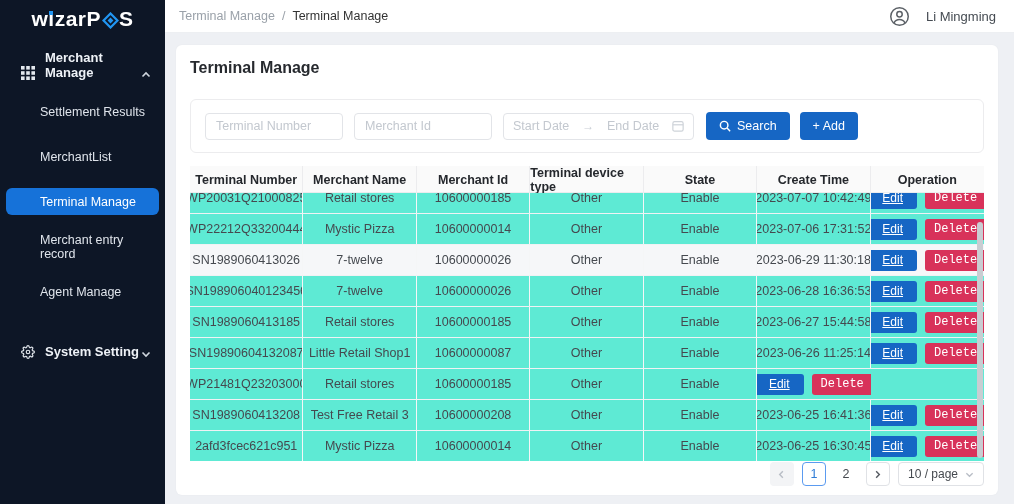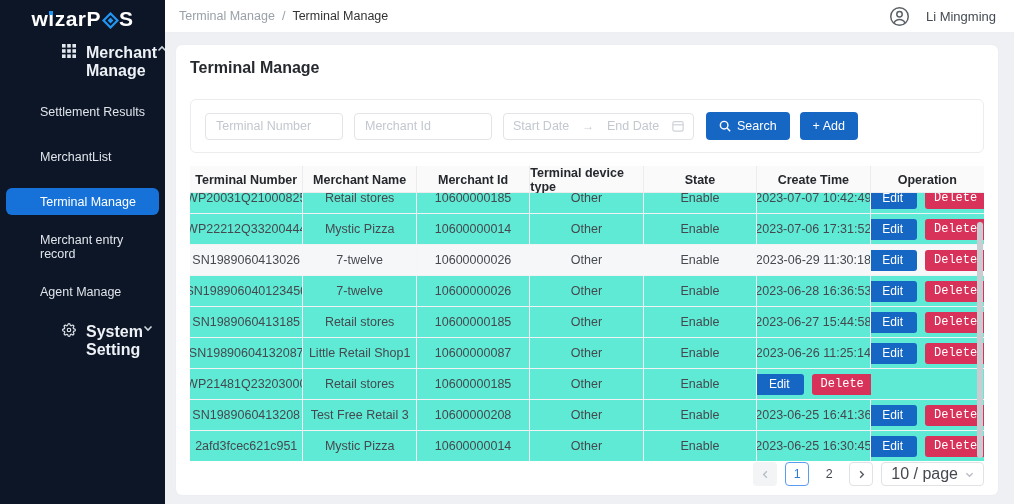--- a/index.html
+++ b/index.html
@@ -11,22 +11,22 @@
     background:#0d1626; color:#e4e9ef; }
   .logo { height:38px; display:flex; align-items:center; justify-content:center;
     font-size:21px; font-weight:bold; color:#fff; letter-spacing:.5px; }
   .logo .seg { display:inline-block; }
   .logo-i { position:relative; }
   .logo-i::after { content:""; position:absolute; top:3.5px; left:50%;
     transform:translateX(-50%); width:4px; height:4px; background:#2196f3; }
   .logo svg { margin:0 .5px -2px .5px; }
 
   .menu { margin-top:6px; }
-  .menu-top { height:36px; display:flex; align-items:flex-start; padding:0 14px 0 21px;
-    font-size:16px; font-weight:600; color:#eef2f7; cursor:pointer;margin-left:41px; }
+  .menu-top { height:36px; display:flex; align-items:flex-end; padding:0 14px 0 21px;
+    font-size:13px; font-weight:600; color:#eef2f7; cursor:pointer; }
   .menu-top .mlabel { margin-left:10px; flex:1; }
   .submenu-item { height:27px; margin:18px 6px; border-radius:6px; display:flex;
     align-items:center; padding-left:34px; font-size:12.5px; color:#dfe4eb; cursor:pointer; }
   .submenu-item.active { background:#1672d9; color:#fff; }
   .icon-svg { flex:none; display:inline-flex; }
 
   
   .topbar { position:absolute; left:165px; top:0; width:849px; height:33px;
     background:#fff; border-bottom:1px solid #edeff2; display:flex;
     align-items:center; padding:0 18px 0 14px; }
@@ -75,38 +75,38 @@
   .tbody-inner { margin-top:-10px; }
   .tr { display:grid; grid-template-columns:repeat(7,1fr); height:31px;
     border-bottom:1px solid #f1f2f4; background:#5eead4; }
   .tr.hover { background:#f6f7f9; }
   .td { display:flex; align-items:center; justify-content:center; font-size:12.5px;
     color:#45494f; border-right:1px solid #f5f6f7; overflow:hidden; white-space:nowrap; }
   .td:last-child { border-right:none; }
   .td.op { gap:8px; }
   .btn-edit { height:21px; padding:0 14px; border:none; border-radius:3px;
     background:#1666c4; color:#fff; font-size:12px; cursor:pointer;
-    font-family:"Liberation Sans", sans-serif; }
+    font-family:"Liberation Sans", sans-serif;text-decoration:underline; }
   .btn-delete { height:21px; padding:0 9px; border:none; border-radius:3px;
     background:#d8325a; color:#fff; font-size:12px; cursor:pointer;
     font-family:Liberation Mono, monospace; }
   .fake-scrollbar { position:absolute; right:1px; top:29px; width:6px; height:236px;
     background:#c9cdd2; border-radius:3px; }
 
   
   .pagination { position:absolute; right:14px; bottom:9px; display:flex;
     align-items:center; gap:8px; }
   .pg-box { min-width:24px; height:24px; border-radius:4px; display:flex;
     align-items:center; justify-content:center; font-size:12.5px; cursor:pointer; }
   .pg-prev { background:#f3f4f6; color:#b9bec6; }
   .pg-cur { border:1px solid #5b9bf0; color:#2f7cd6; background:#fff; }
   .pg-num { color:#45494f; }
   .pg-next { border:1px solid #e0e2e6; background:#fff; color:#565b62; }
   .pg-size { height:24px; border:1px solid #e0e2e6; border-radius:4px; background:#fff;
-    display:flex; align-items:center; gap:7px; padding:0 9px; font-size:16px;
+    display:flex; align-items:center; gap:7px; padding:0 9px; font-size:12px;
     color:#45494f; cursor:pointer; }
 </style>
 </head>
 <body>
 
 <div class="sidebar">
   <div class="logo">
     <span class="seg">w</span>
       <span class="seg logo-i">i</span>
       <span class="seg">zar</span>

